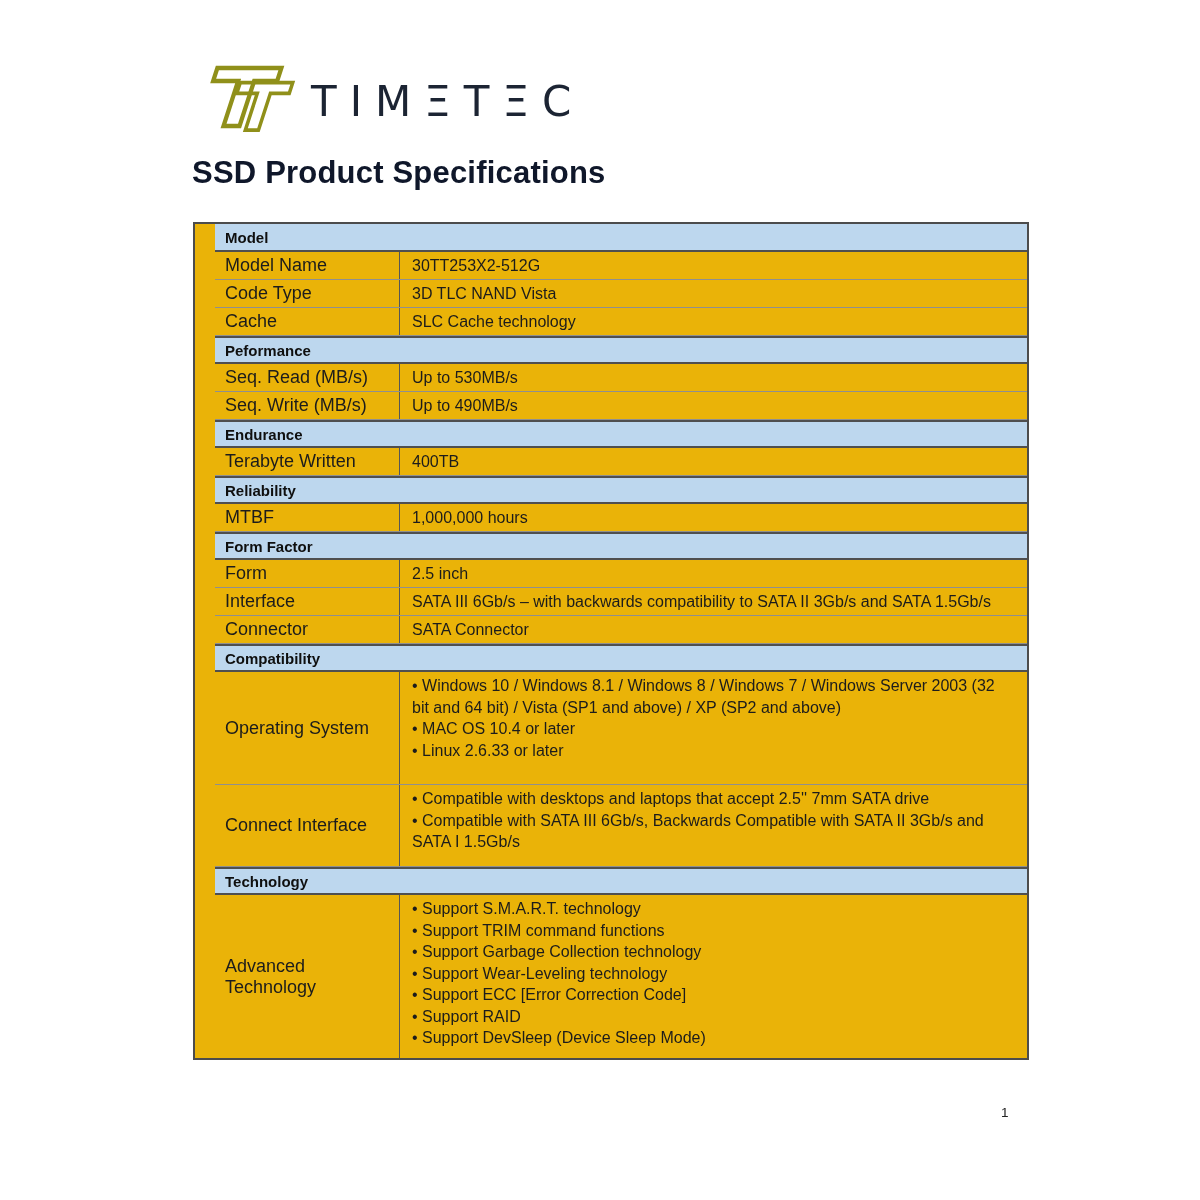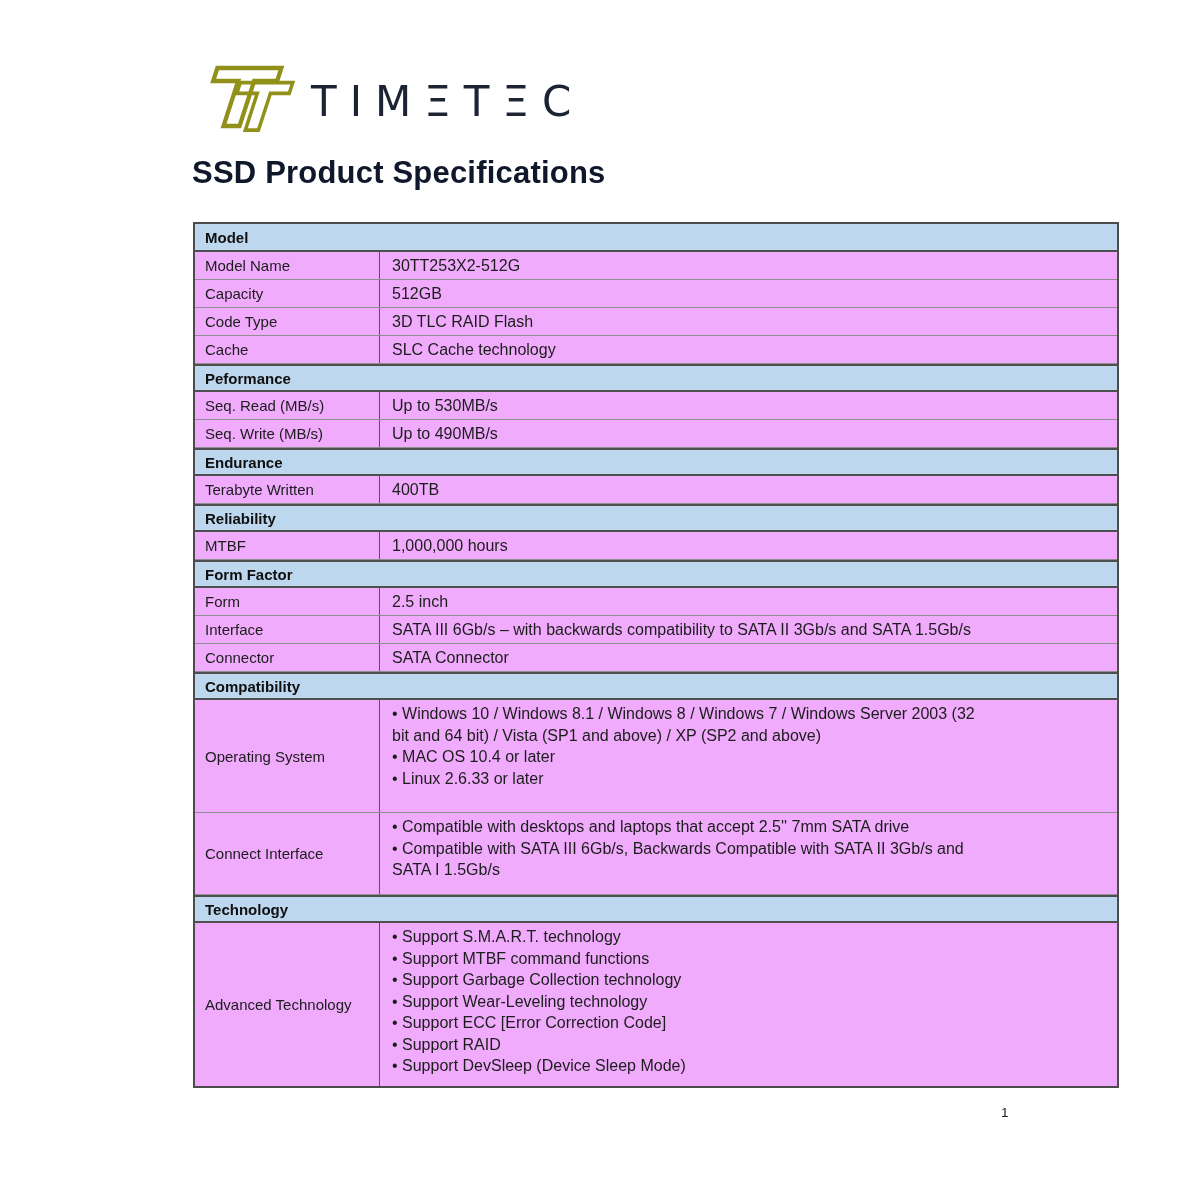--- a/index.html
+++ b/index.html
@@ -16,33 +16,33 @@
   .wordmark {
     font-family:"DejaVu Sans", sans-serif;
     font-size:42px; letter-spacing:13px; color:#1c2433;
     margin-left:14px; line-height:78px; white-space:nowrap;
   }
 
   
   .doc-title { position:absolute; left:192px; top:155px; font-size:31px; font-weight:bold; color:#0f172a; letter-spacing:0.2px; }
 
   
-  .spec-table { position:absolute; left:193px; top:222px; width:926px; border:2px solid #4c4c4c; background:#f0abfc; }
+  .spec-table { position:absolute; left:193px; top:222px; width:836px; border:2px solid #4c4c4c; background:#eab308;padding-left:20px; }
   .t-section {
     height:28px; background:#bdd7ee; display:flex; align-items:center;
     padding-left:10px; border-top:2px solid #4f4f4f; border-bottom:2px solid #4f4f4f;
     font-size:15px; font-weight:bold; color:#0f0f0f;
   }
   .spec-table .t-section:first-child { border-top:none; }
   .t-row { display:flex; border-bottom:1px solid #8f8f8f; min-height:28px; }
   .t-row.last { border-bottom:none; }
   .t-label {
     flex:0 0 185px; width:185px; border-right:1px solid #565656;
     display:flex; align-items:center; padding:3px 6px 3px 10px;
-    font-size:15px; color:#1c1c1c;
+    font-size:18px; color:#1c1c1c;
   }
   .t-value {
     flex:1; display:flex; align-items:center;
     padding:3px 14px 3px 12px; font-size:16px; color:#1c1c1c;
   }
   .t-value.bullets { flex-direction:column; align-items:flex-start; line-height:21.5px; }
   .h-os { height:113px; }
   .h-ci { height:82px; }
   .h-at { height:163px; }
   .bullet-line { width:100%; max-width:604px; }
@@ -81,26 +81,22 @@
   <div class="spec-table">
 
     <div class="t-section">
       <span>Model</span>
     </div>
     <div class="t-row">
       <div class="t-label">Model Name</div>
       <div class="t-value">30TT253X2-512G</div>
     </div>
     <div class="t-row">
-      <div class="t-label">Capacity</div>
-      <div class="t-value">512GB</div>
-    </div>
-    <div class="t-row">
       <div class="t-label">Code Type</div>
-      <div class="t-value">3D TLC RAID Flash</div>
+      <div class="t-value">3D TLC NAND Vista</div>
     </div>
     <div class="t-row">
       <div class="t-label">Cache</div>
       <div class="t-value">SLC Cache technology</div>
     </div>
 
     <div class="t-section">
       <span>Peformance</span>
     </div>
     <div class="t-row">
@@ -163,21 +159,21 @@
       </div>
     </div>
 
     <div class="t-section">
       <span>Technology</span>
     </div>
     <div class="t-row h-at last">
       <div class="t-label">Advanced Technology</div>
       <div class="t-value bullets">
         <div class="bullet-line">• Support S.M.A.R.T. technology</div>
-        <div class="bullet-line">• Support MTBF command functions</div>
+        <div class="bullet-line">• Support TRIM command functions</div>
         <div class="bullet-line">• Support Garbage Collection technology</div>
         <div class="bullet-line">• Support Wear-Leveling technology</div>
         <div class="bullet-line">• Support ECC [Error Correction Code]</div>
         <div class="bullet-line">• Support RAID</div>
         <div class="bullet-line">• Support DevSleep (Device Sleep Mode)</div>
       </div>
     </div>
 
   </div>
 

